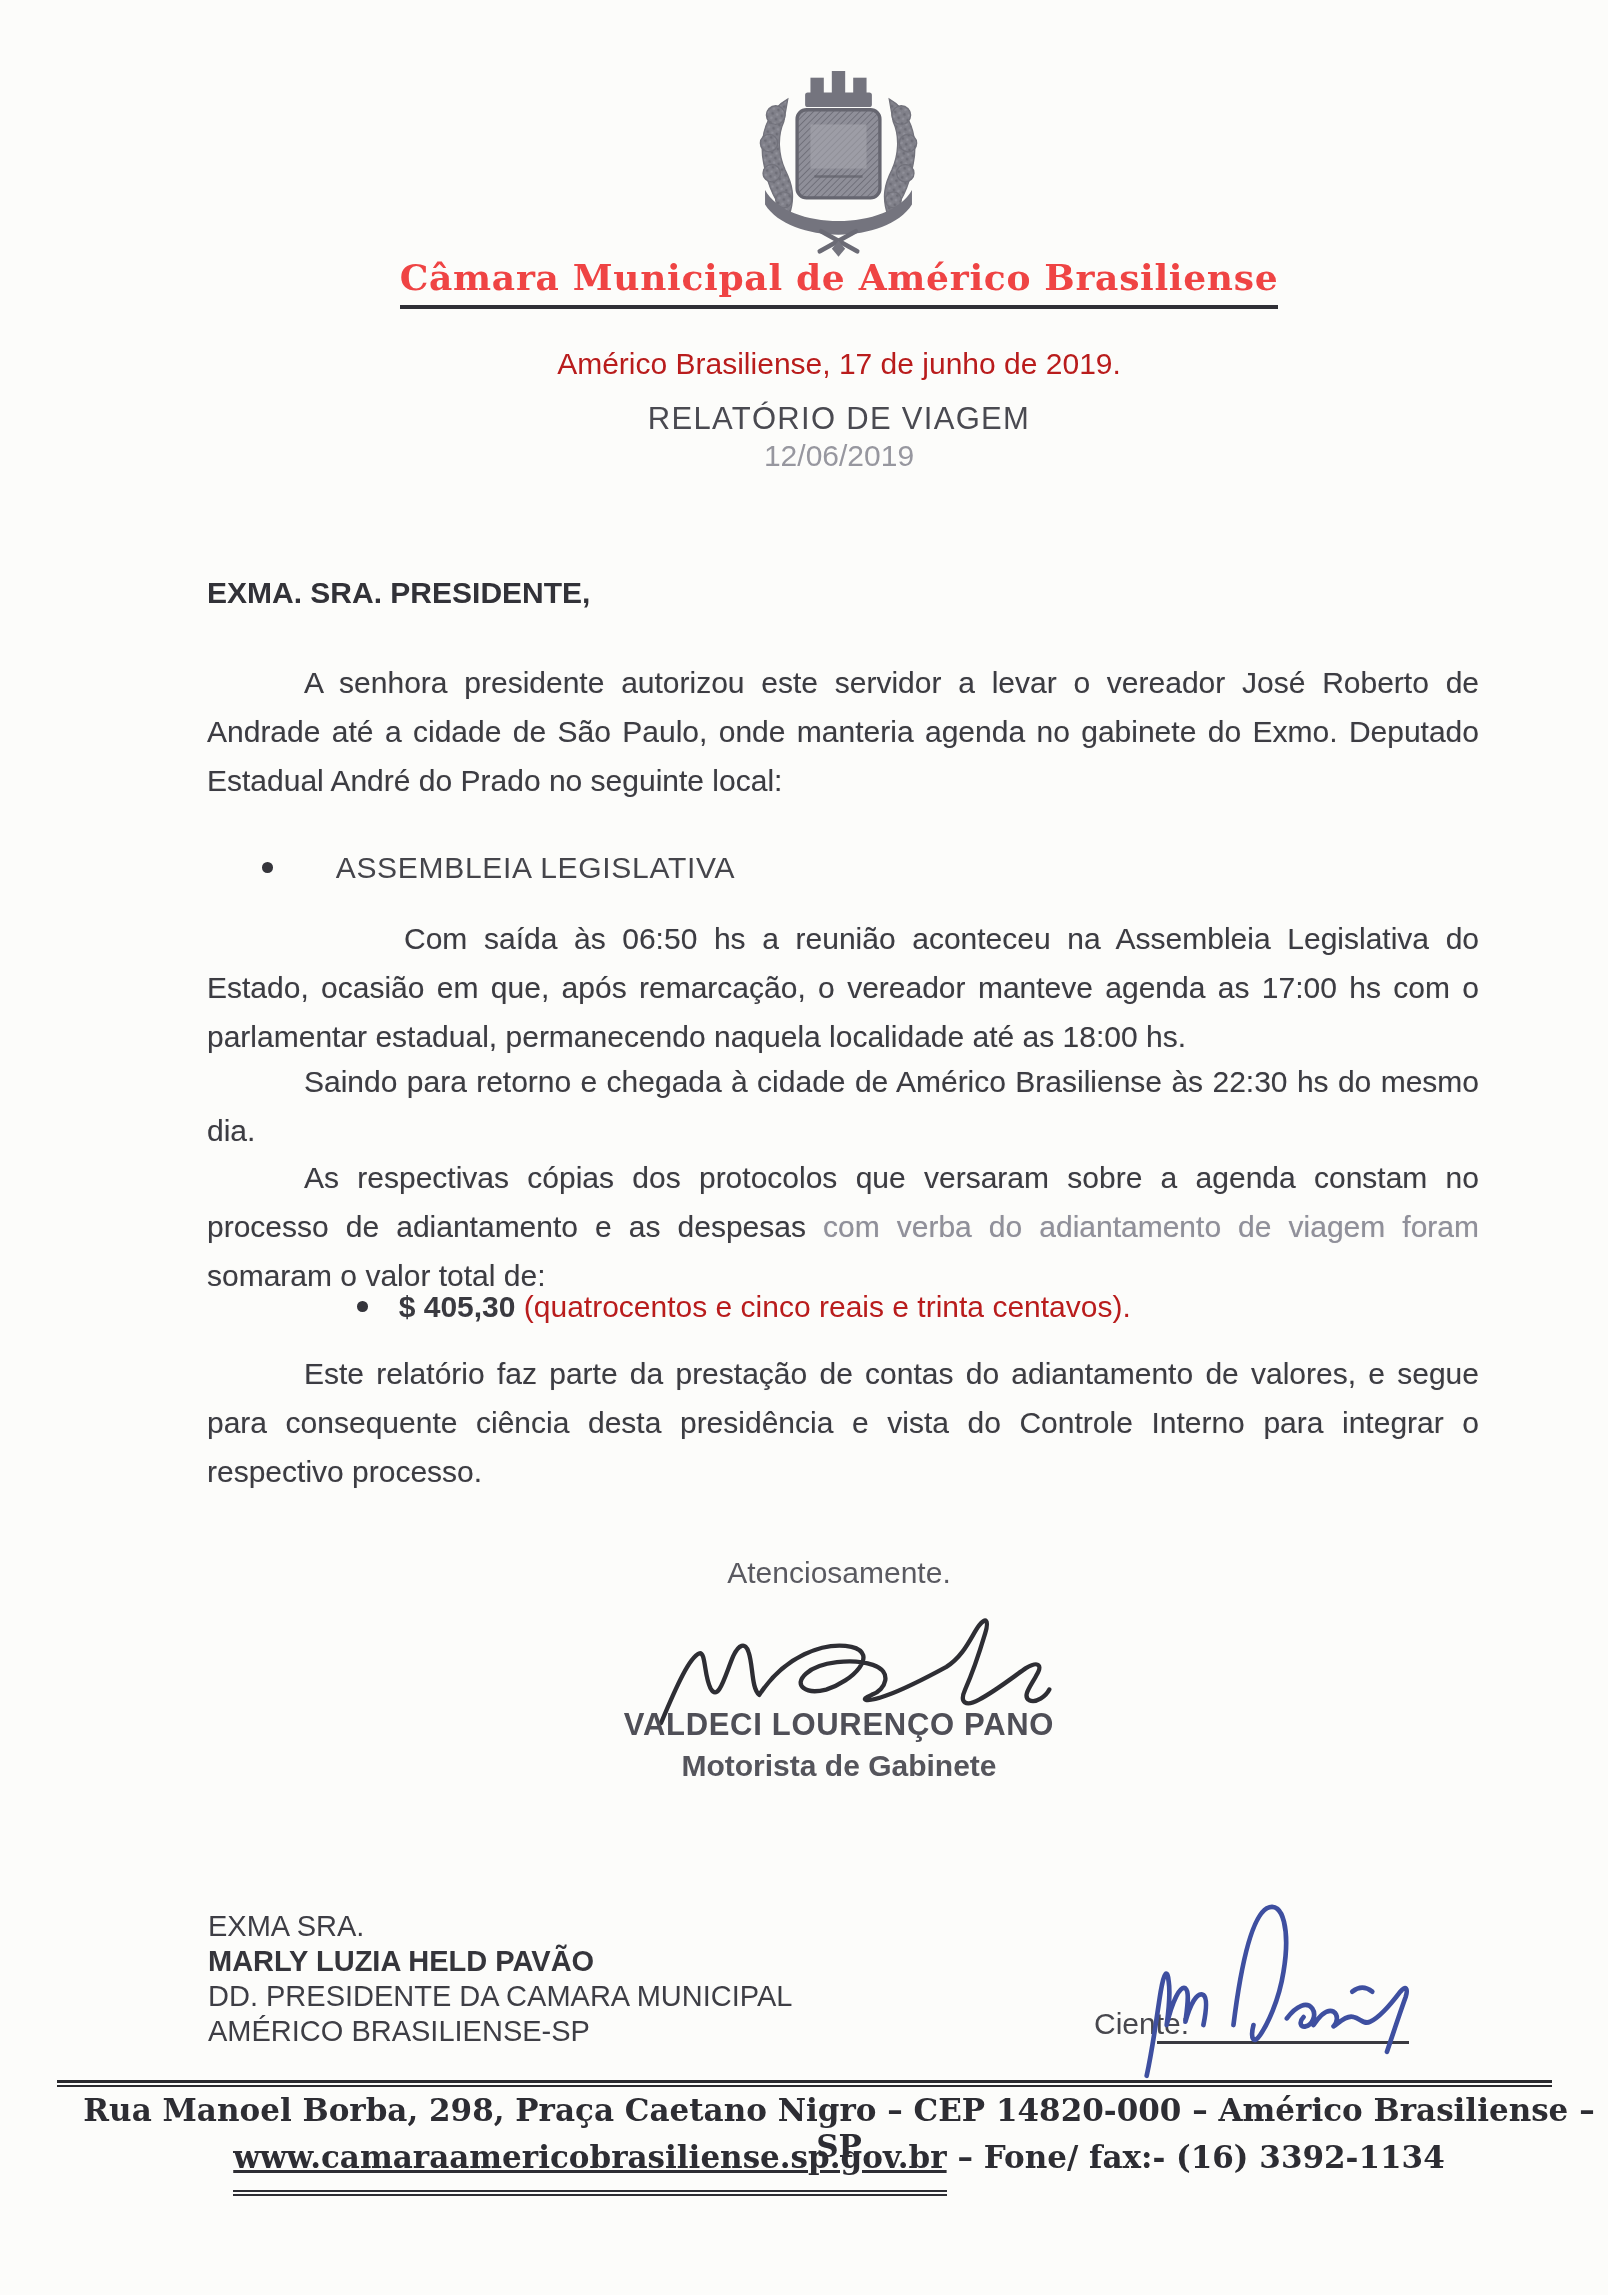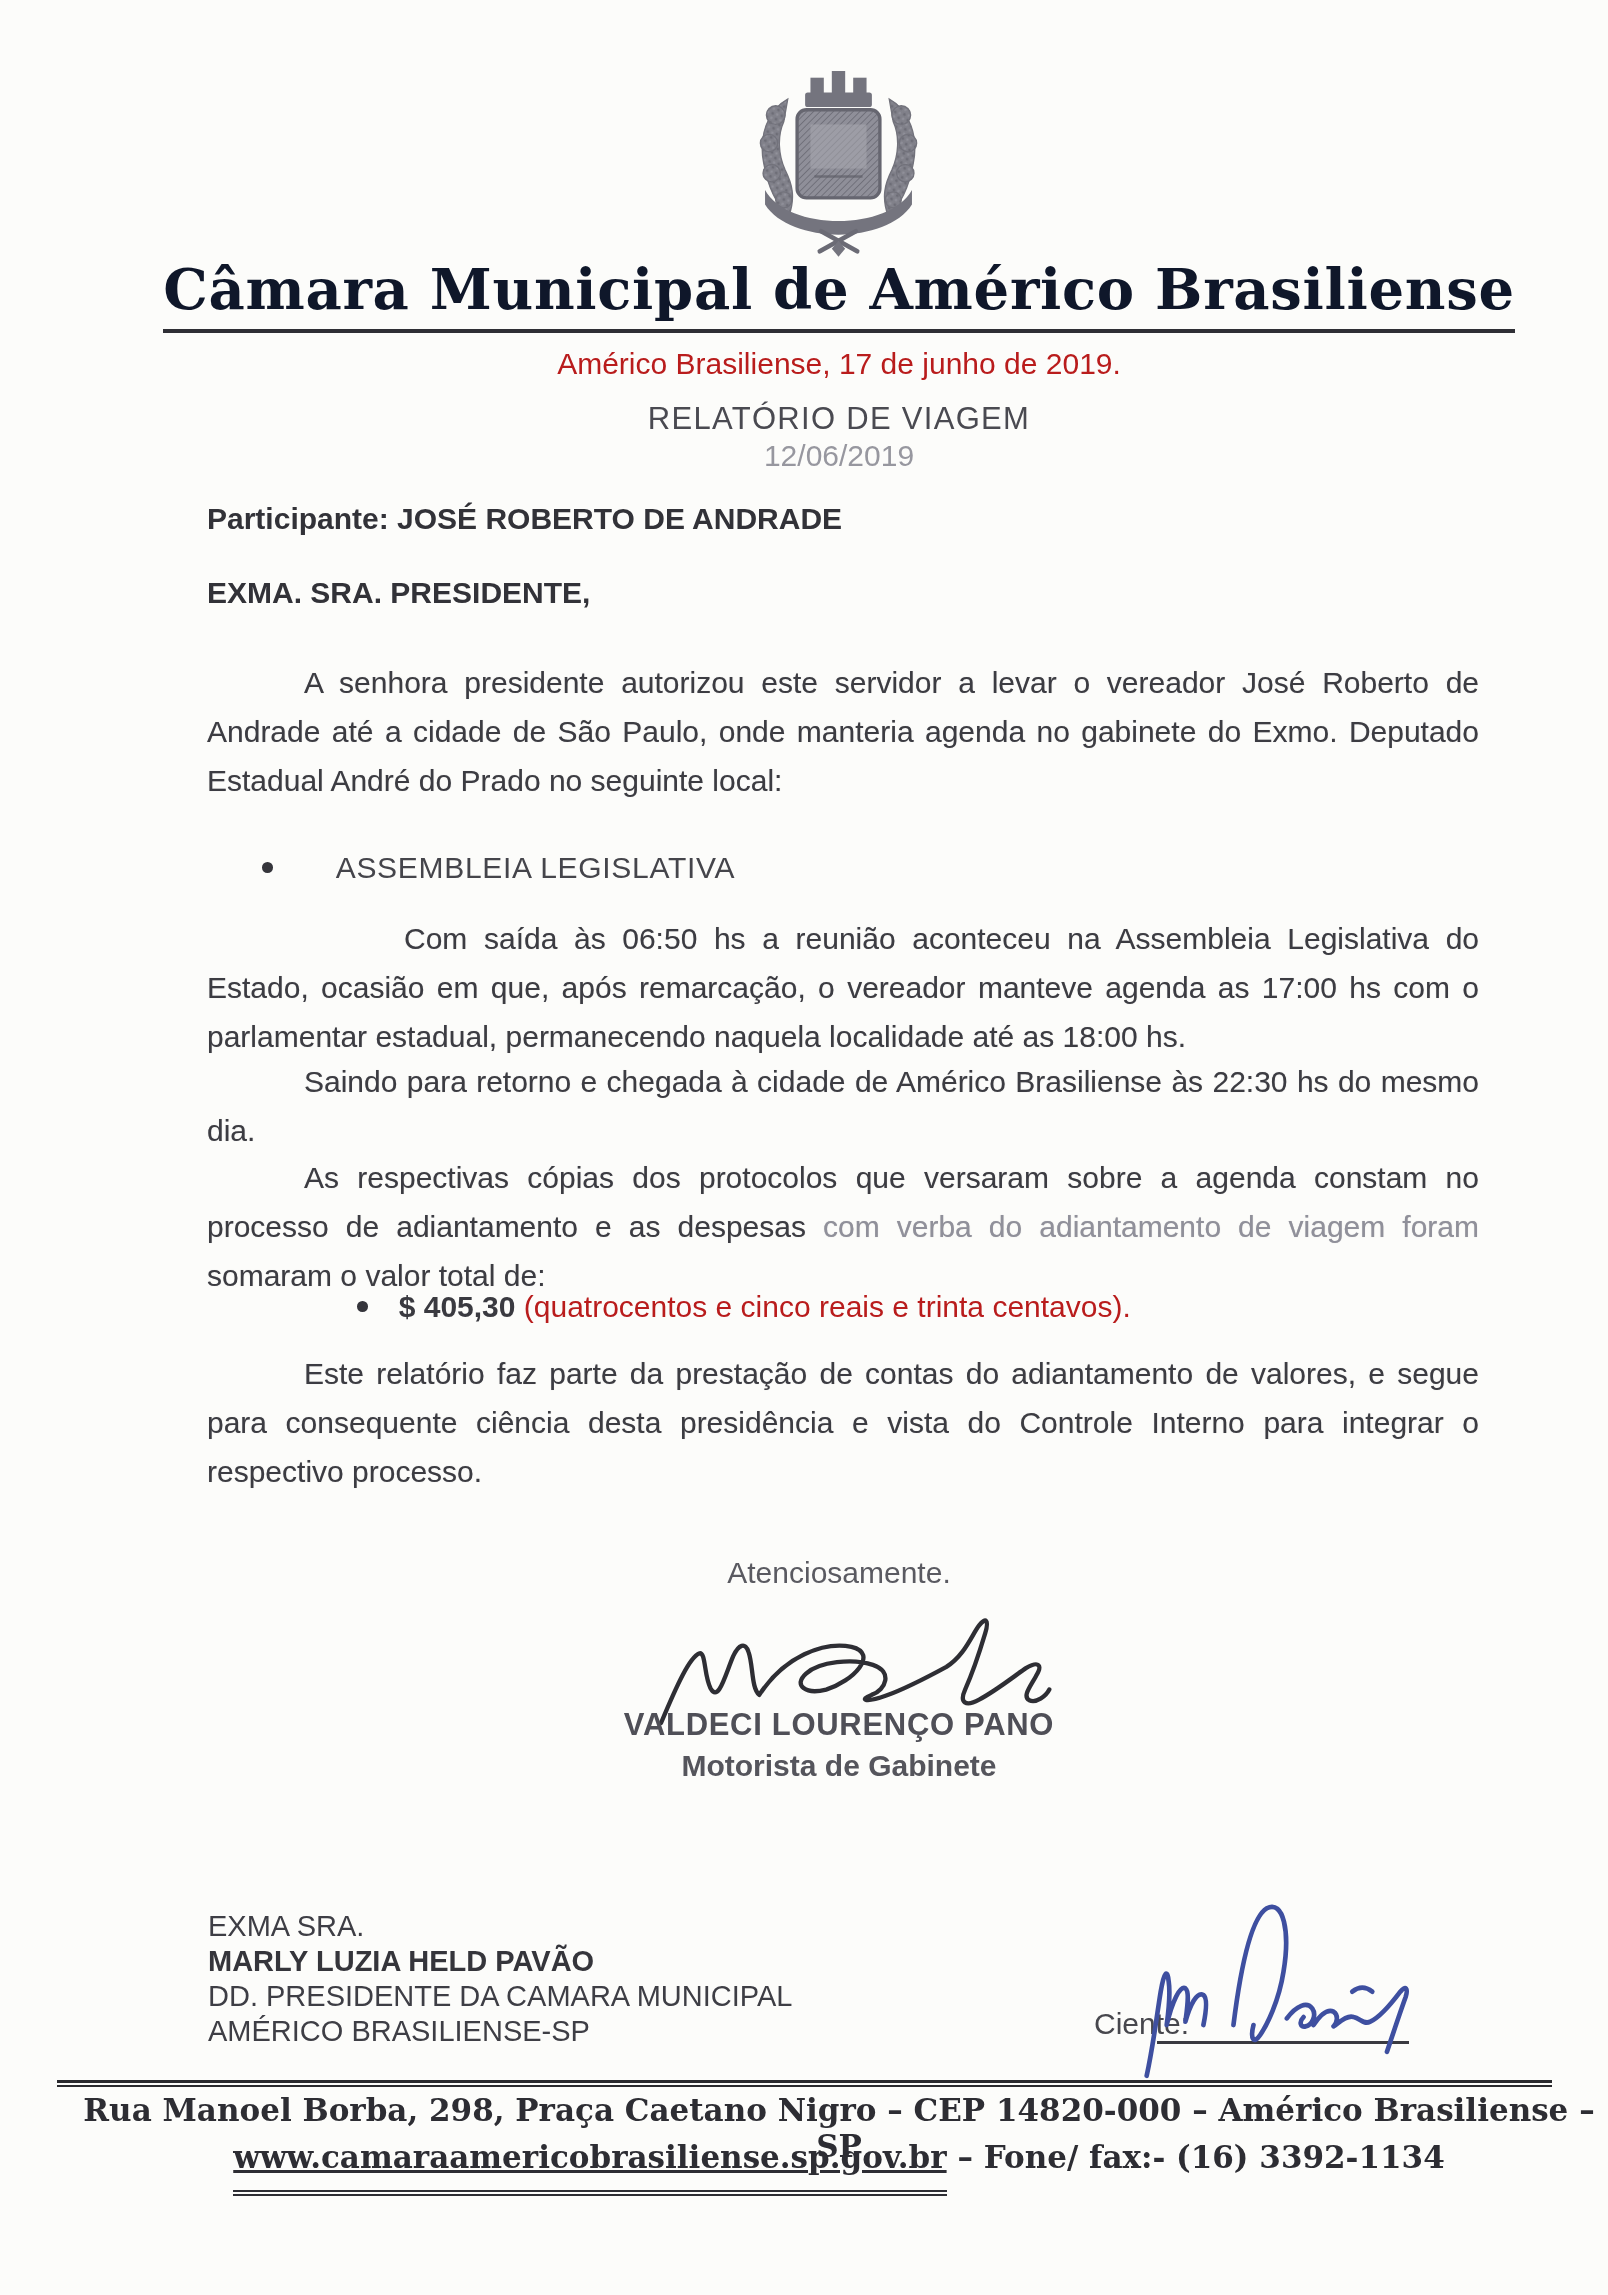--- a/index.html
+++ b/index.html
@@ -13,21 +13,21 @@
     width:1609px;height:2295px;
     background:#fcfcfa;
     overflow:hidden;
     color:#3c3c42;
   }
   .abs{position:absolute;}
   
   .center{left:69px;right:0;text-align:center;}
   .serif{font-family:"DejaVu Serif", serif;}
 
-  .org-title{top:256px;font-weight:bold;font-size:56px;color:#0f172a;letter-spacing:0.7px;}
+  .org-title{top:256px;font-weight:bold;font-size:36px;color:#ef4444;letter-spacing:0.7px;}
   .org-title span{display:inline-block;border-bottom:4.7px solid #2f2f35;padding-bottom:6.7px;}
 
   .dateline{top:347px;font-size:30px;color:#b91c1c;}
   .doc-title{top:401px;font-size:31px;letter-spacing:1.3px;color:#4a4a51;}
   .doc-date{top:439px;font-size:30px;color:#97979f;}
 
   .participant{left:207px;top:502px;font-size:30px;font-weight:bold;color:#323238;}
   .salutation{left:207px;top:576px;font-size:30px;font-weight:bold;color:#323238;}
 
   .para{
@@ -130,21 +130,20 @@
   </svg>
 
   <div class="abs center org-title serif">
     <span>Câmara Municipal de Américo Brasiliense</span>
   </div>
 
   <div class="abs center dateline">Américo Brasiliense, 17 de junho de 2019.</div>
   <div class="abs center doc-title">RELATÓRIO DE VIAGEM</div>
   <div class="abs center doc-date">12/06/2019</div>
 
-  <div class="abs participant">Participante: JOSÉ ROBERTO DE ANDRADE</div>
   <div class="abs salutation">EXMA. SRA. PRESIDENTE,</div>
 
   <div class="abs para p1">A senhora presidente autorizou este servidor a levar o vereador José Roberto de Andrade até a cidade de São Paulo, onde manteria agenda no gabinete do Exmo. Deputado Estadual André do Prado no seguinte local:</div>
 
   <div class="abs bullet-row bullet1">
     <span class="dot"></span>
     <span class="b1-label">ASSEMBLEIA LEGISLATIVA</span>
   </div>
 
   <div class="abs para p2">Com saída às 06:50 hs a reunião aconteceu na Assembleia Legislativa do Estado, ocasião em que, após remarcação, o vereador manteve agenda as 17:00 hs com o parlamentar estadual, permanecendo naquela localidade até as 18:00 hs.</div>

